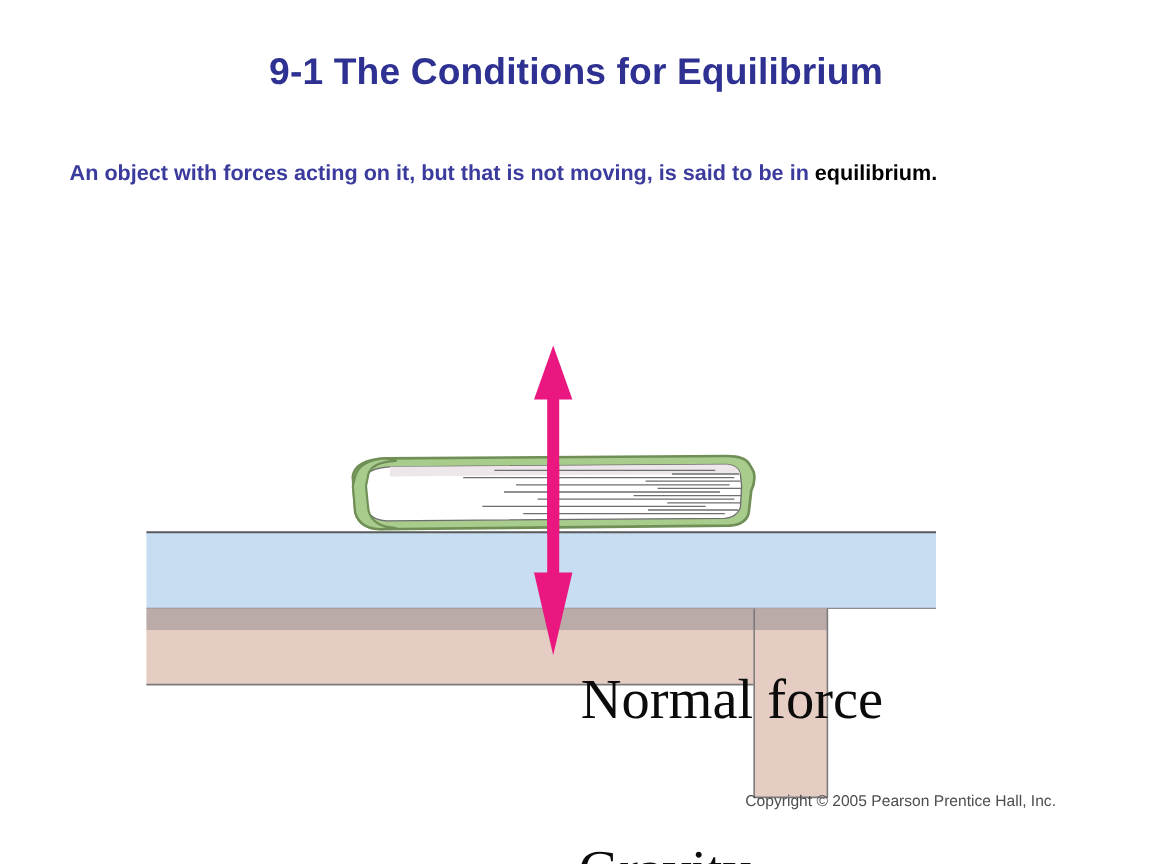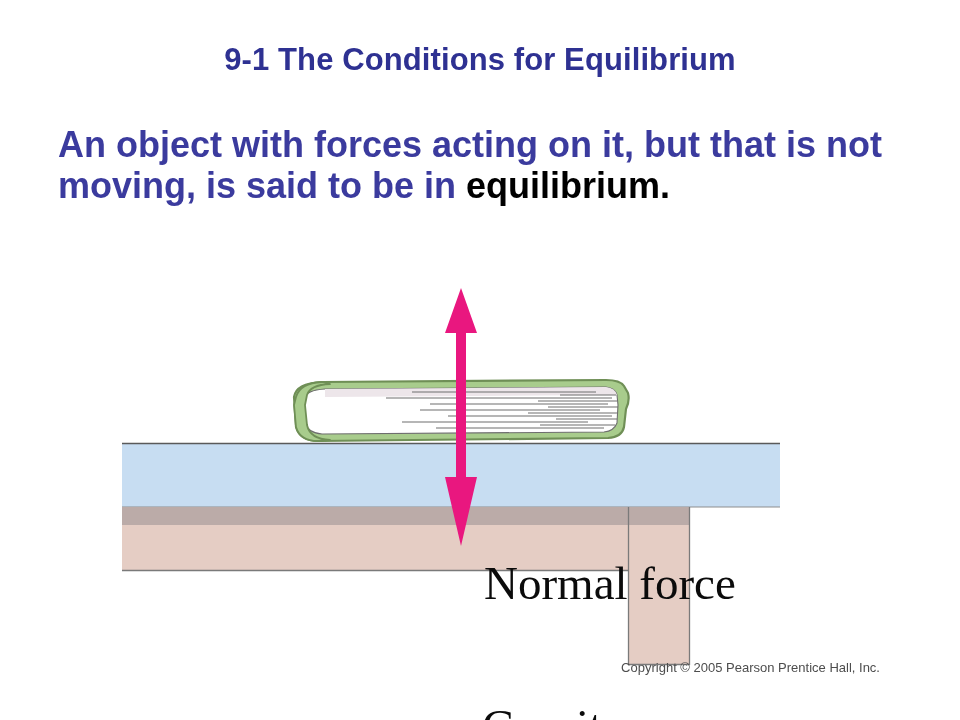--- a/index.html
+++ b/index.html
@@ -37,21 +37,21 @@
     white-space: nowrap;
   }
 
   #body-text {
     position: absolute;
     left: 58px;
     top: 124px;
     width: 830px;
     font-family: "Liberation Sans", sans-serif;
     font-weight: bold;
-    font-size: 36px;
+    font-size: 18px;
     line-height: 41px;
     color: #3b3b9e;
   }
   #body-text .emph {
     color: #000000;
   }
 
   
   #figure {
     position: absolute;

